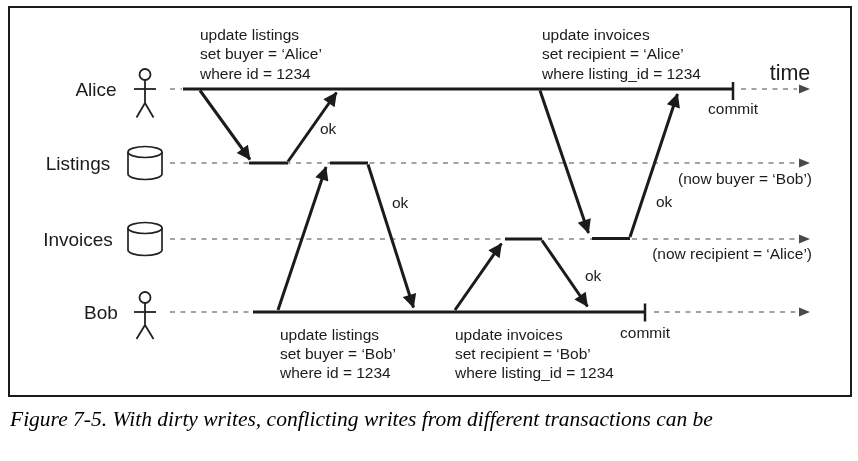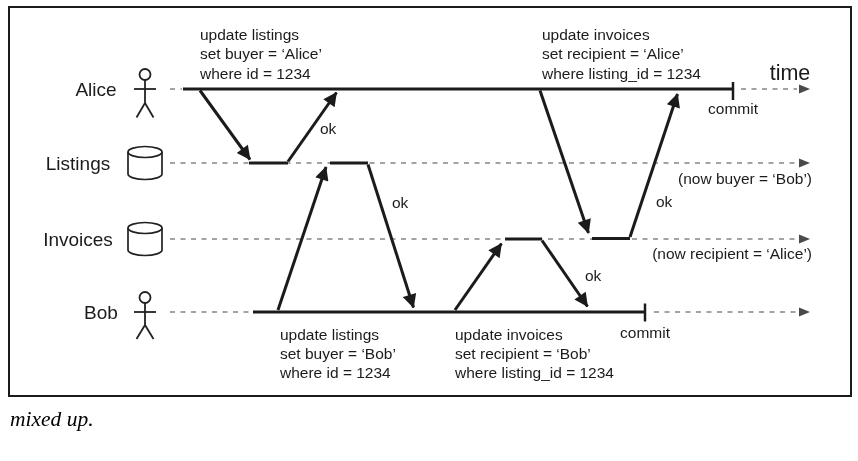--- a/index.html
+++ b/index.html
@@ -134,15 +134,15 @@
     <text class="ann" x="656" y="207">ok</text>
 
     <text class="ann" x="733" y="113.5" text-anchor="middle">commit</text>
     <text class="ann" x="645" y="337.5" text-anchor="middle">commit</text>
     <text class="ann" x="812" y="183.5" text-anchor="end">(now buyer = ‘Bob’)</text>
     <text class="ann" x="812" y="258.5" text-anchor="end">(now recipient = ‘Alice’)</text>
     <text class="time-label" x="790" y="80" text-anchor="middle">time</text>
   </svg>
 
   <div class="caption">
-    <div>mixed up.</div>
+    <div>Figure 7-5. With dirty writes, conflicting writes from different transactions can be</div>
   </div>
 </div>
 
 </body></html>

